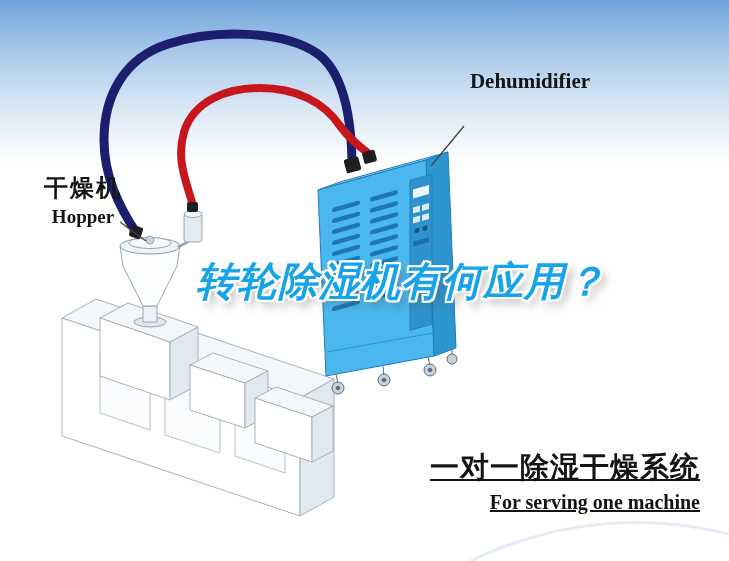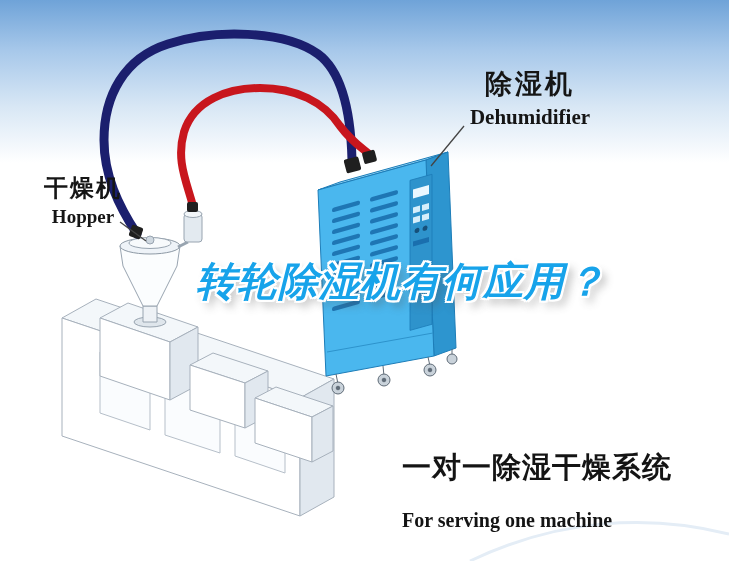--- a/index.html
+++ b/index.html
@@ -19,23 +19,23 @@
   .label-hopper .cn{font-size:24px;letter-spacing:2px;}
   .label-hopper .en{font-size:19px;margin-top:2px;}
   .main-title{
     position:absolute;left:136px;top:254px;width:470px;text-align:right;
     font-style:italic;font-weight:700;font-size:40px;letter-spacing:1px;color:#17a3ea;
     text-shadow:-2px -2px 0 #fff,2px -2px 0 #fff,-2px 2px 0 #fff,2px 2px 0 #fff,
                 0 -2px 0 #fff,0 2px 0 #fff,-2px 0 0 #fff,2px 0 0 #fff,
                 5px 6px 8px rgba(80,80,80,.45);
     white-space:nowrap;
   }
-  .caption{position:absolute;left:402px;top:448px;width:298px;text-align:left;color:#141414;}
+  .caption{position:absolute;left:402px;top:448px;width:298px;text-align:right;color:#141414;text-decoration:underline;}
   .caption .cap-cn{font-size:29px;font-weight:700;letter-spacing:1px;}
-  .caption .cap-en{font-size:20px;margin-top:21px;}
+  .caption .cap-en{font-size:20px;margin-top:3px;}
 </style>
 </head>
 <body>
 
 <div class="stage">
 
   <svg width="729" height="561" viewBox="0 0 729 561">
 
     <path d="M470,561 C560,518 650,514 729,534" stroke="#e4edf6" stroke-width="3" fill="none"></path>
 
@@ -133,21 +133,20 @@
     <rect x="345" y="158" width="15" height="14" rx="2" fill="#1f1f1f" transform="rotate(-15 352 165)"></rect>
     <rect x="363" y="151" width="13" height="12" rx="2" fill="#1f1f1f" transform="rotate(-15 369 157)"></rect>
     <rect x="130" y="226" width="12" height="12" rx="2" fill="#1f1f1f" transform="rotate(20 136 232)"></rect>
     <rect x="187" y="202" width="11" height="10" rx="2" fill="#1f1f1f"></rect>
 
     <line x1="120" y1="222" x2="146" y2="241" stroke="#444" stroke-width="1.3"></line>
     <line x1="464" y1="126" x2="431" y2="166" stroke="#444" stroke-width="1.3"></line>
   </svg>
 
   <div class="label label-dehumidifier">
-    <div class="cn">除湿机</div>
     <div class="en serif">Dehumidifier</div>
   </div>
 
   <div class="label label-hopper">
     <div class="cn">干燥机</div>
     <div class="en serif">Hopper</div>
   </div>
 
   <div class="main-title">转轮除湿机有何应用？</div>
 

